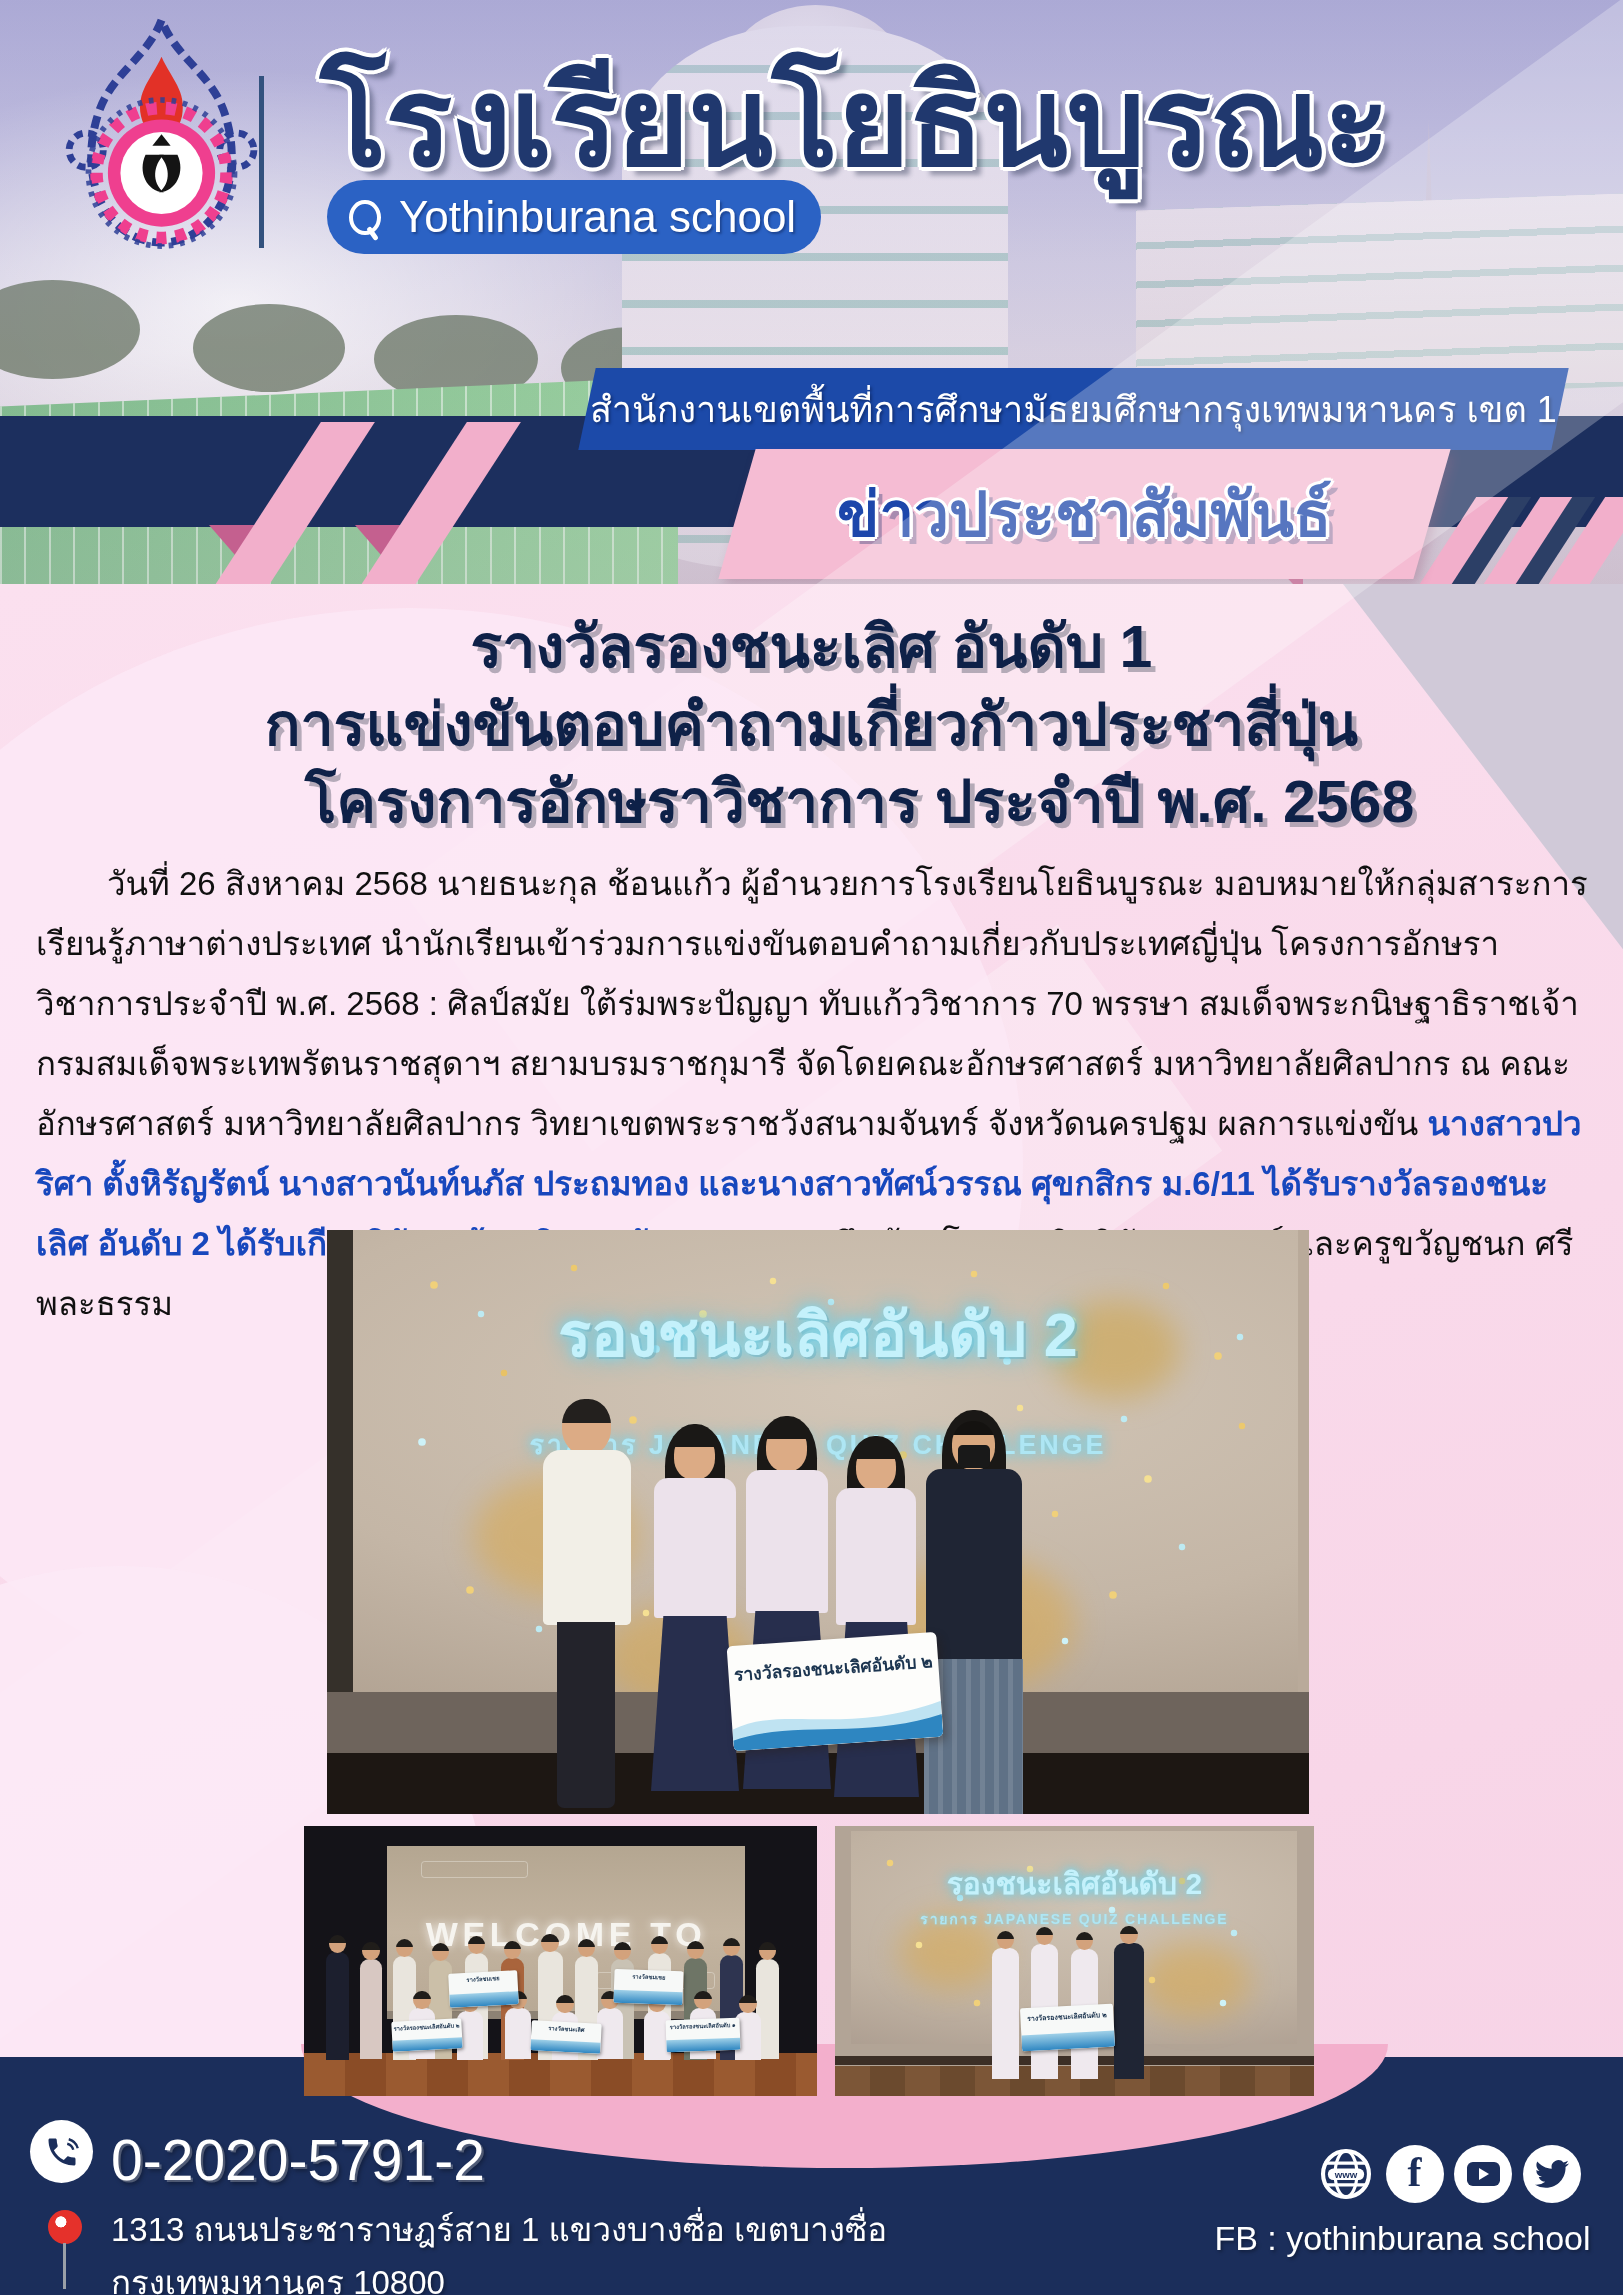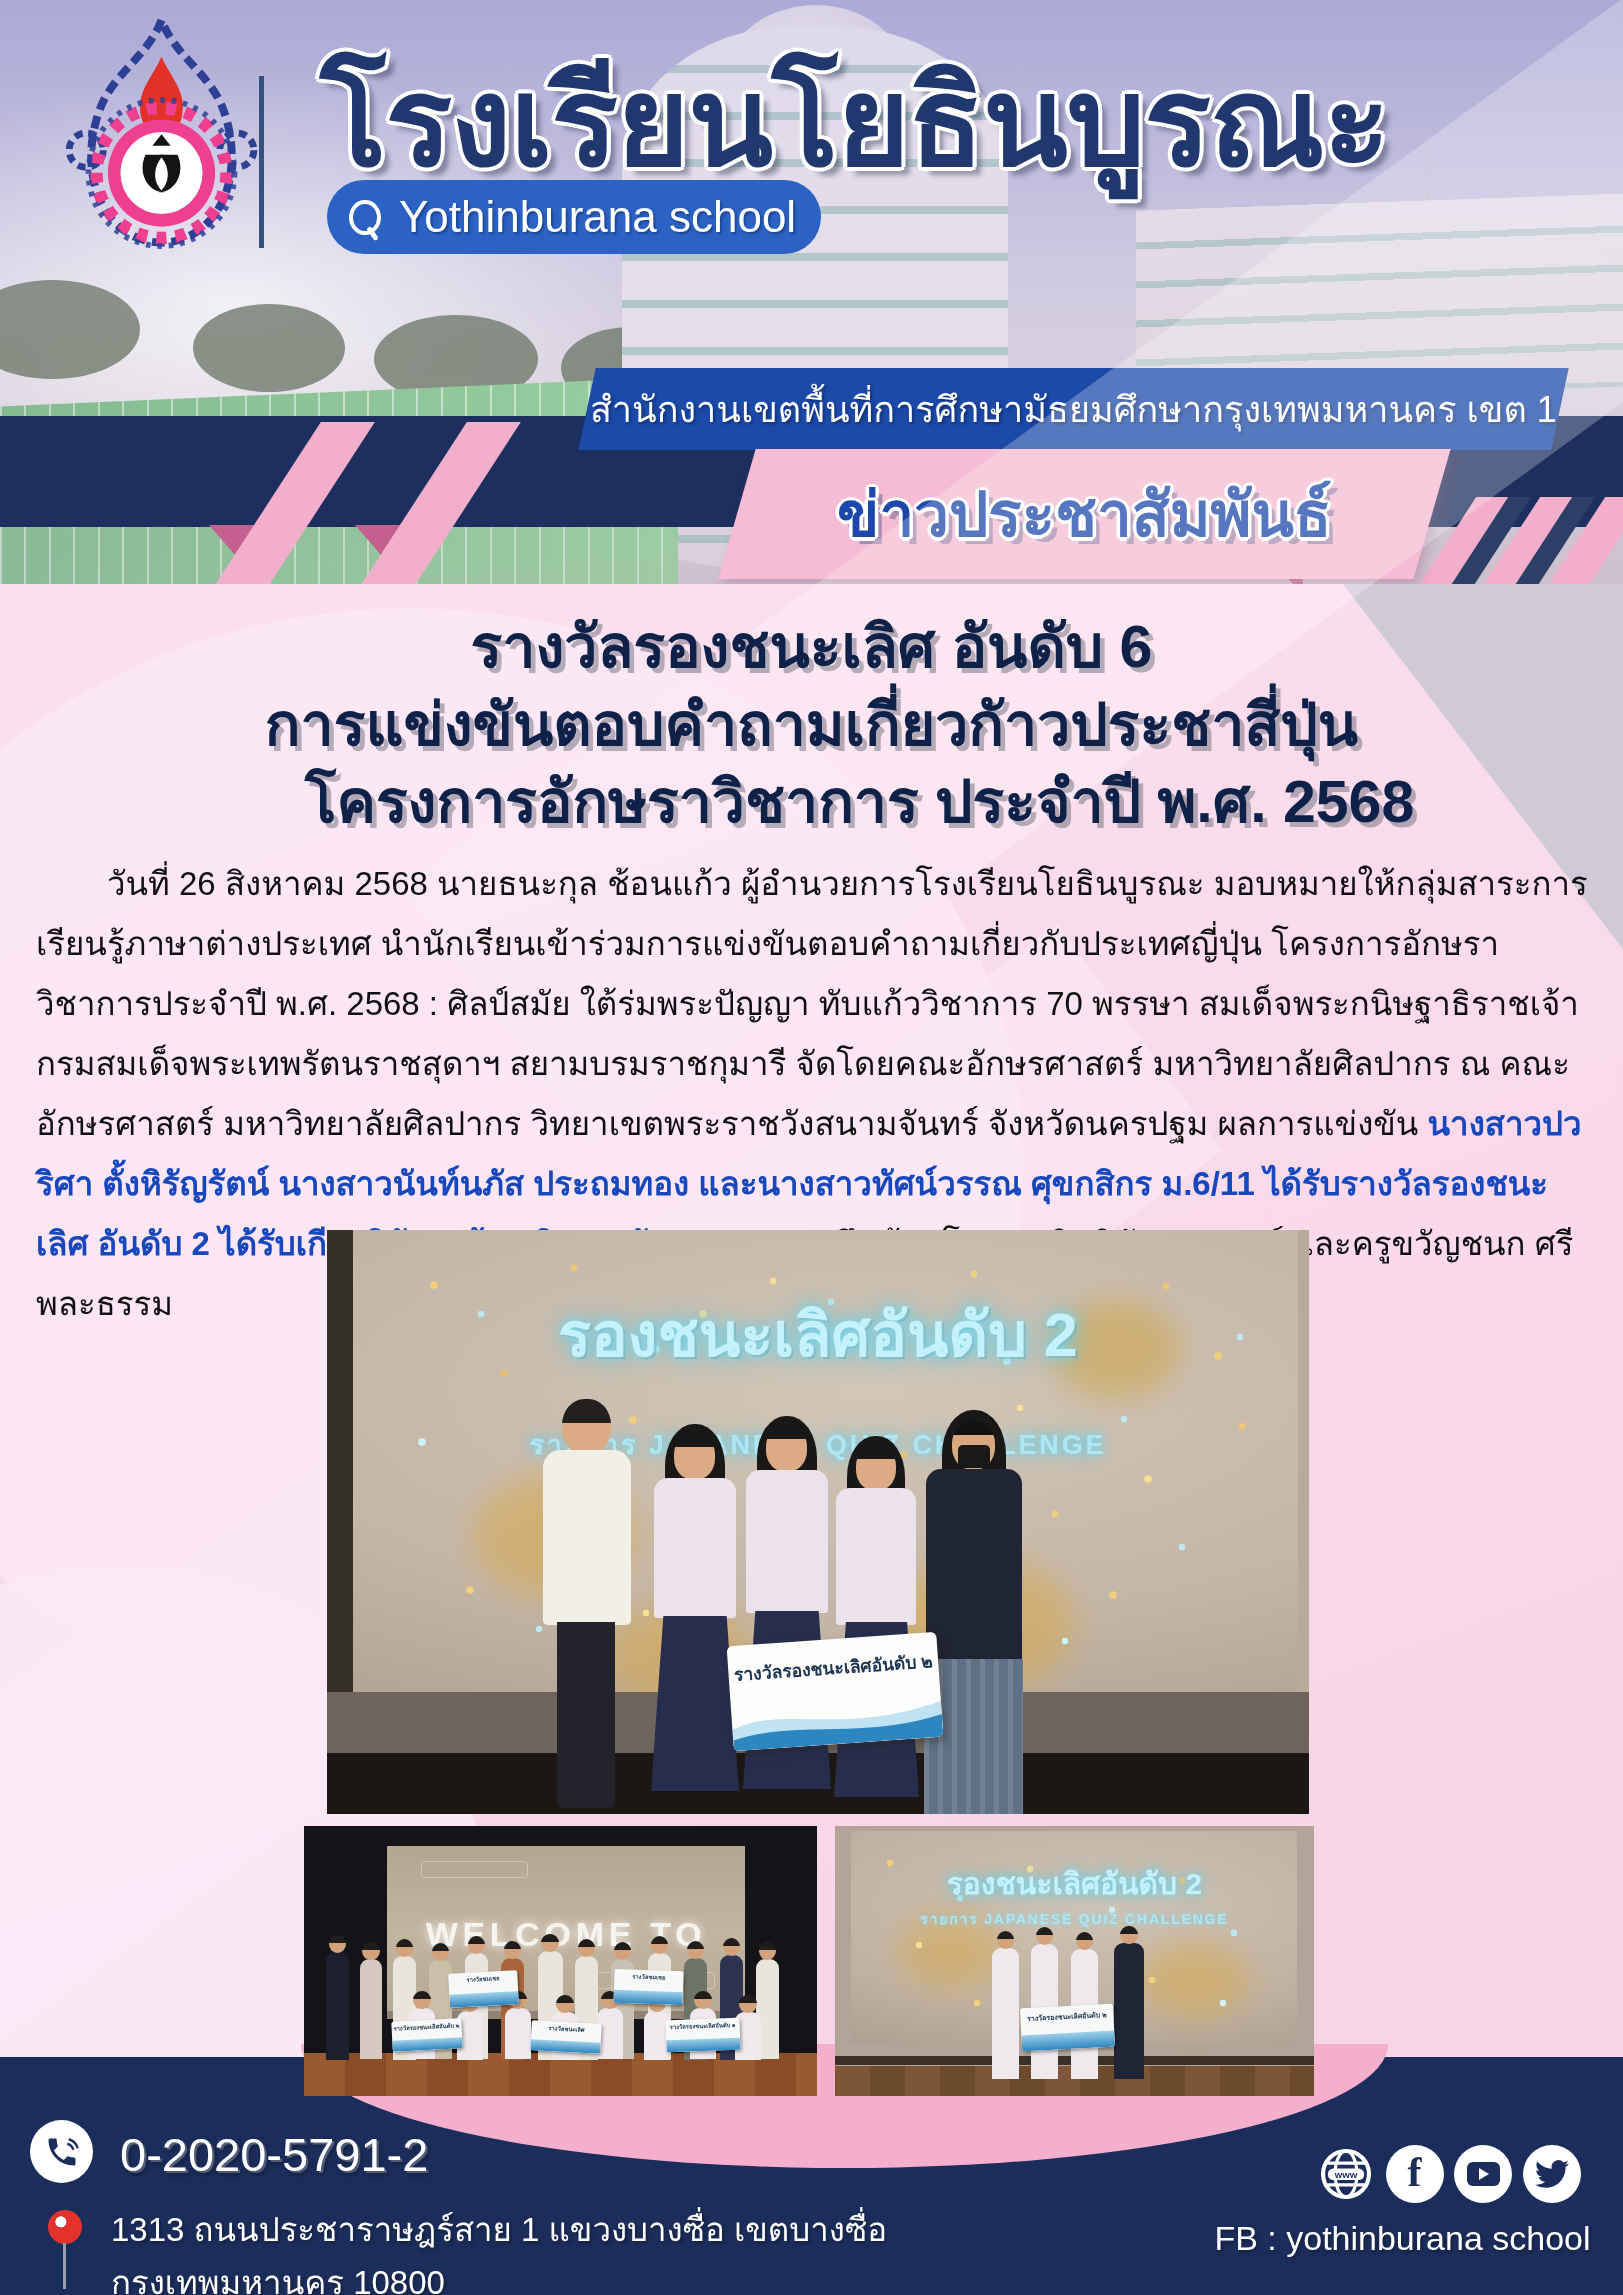--- a/index.html
+++ b/index.html
@@ -139,21 +139,21 @@
   .baseboard{left:0;top:230px;width:479px;height:9.3px;background:#3c2f26;}
   .floor-br{left:0;top:240px;width:479px;height:30px;
        background:repeating-linear-gradient(90deg,#7c5637 0 35px,#6b4a2e 35px 70px);}
 
   
   .footer{left:0;top:2057px;width:1623px;height:239px;background:#1b2e5b;}
   .pink-bulge{left:301px;top:2044px;width:1087px;height:124px;background:#f3afcc;
        border-radius:0 0 50% 50% / 0 0 100% 100%;}
   .phone-badge{left:30px;top:2120px;width:63px;height:63px;border-radius:50%;background:#fff;
        display:flex;align-items:center;justify-content:center;}
-  .phone-number{left:120px;top:2127px;font-size:47px;color:#fff;white-space:nowrap;
+  .phone-number{left:111px;top:2127px;font-size:57px;color:#fff;white-space:nowrap;
        text-shadow:2.3px 2.3px 0 rgba(255,255,255,.25),3.5px 3.5px 4.7px rgba(0,0,0,.35);}
   .pin{left:48px;top:2210px;width:34px;height:34px;border-radius:50%;
        background:radial-gradient(circle at 38% 35%,#ffffff 0 5.3px,#e5312b 5.8px);}
   .pin::after{content:"";position:absolute;left:15px;top:33px;width:2.9px;height:46px;background:#9aa0a8;}
   .addr{left:111px;top:2203px;font-size:33px;color:#fff;line-height:1.62;
        text-shadow:1.8px 1.8px 3.5px rgba(0,0,0,.35);}
   .social-row{left:1317px;top:2145px;width:280px;display:flex;gap:10.5px;align-items:center;}
   .sicon{width:58px;height:58px;border-radius:50%;background:#fff;position:relative;flex:0 0 auto;
        display:flex;align-items:center;justify-content:center;}
   .sicon.globe{background:transparent;}
@@ -225,21 +225,21 @@
     <span class="pink-banner-label">ข่าวประชาสัมพันธ์</span>
   </div>
 
   <div class="abs content-bg"></div>
   <div class="abs grey-corner"></div>
   <div class="abs streak" style="left:351px;top:409px;width:1519px;height:327px;"></div>
   <div class="abs streak" style="left:-234px;top:1344px;width:1519px;height:280px;"></div>
   <div class="abs pale-circle" style="left:-204px;top:608px;width:1227px;height:1110px;opacity:.8;"></div>
   <div class="abs pale-circle" style="left:-245px;top:1566px;width:730px;height:672px;opacity:.9;"></div>
 
-  <div class="abs title-line" style="top:599px;">รางวัลรองชนะเลิศ อันดับ 6</div>
+  <div class="abs title-line" style="top:599px;">รางวัลรองชนะเลิศ อันดับ 1</div>
   <div class="abs title-line" style="top:677px;">การแข่งขันตอบคำถามเกี่ยวกัาวประชาสี่ปุ่น</div>
   <div class="abs title-line" style="top:754px;padding-left:48px;">โครงการอักษราวิชาการ ประจำปี พ.ศ. 2568</div>
 
   <p class="abs body-par"><span>วันที่ 26 สิงหาคม 2568 นายธนะกุล ช้อนแก้ว ผู้อำนวยการโรงเรียนโยธินบูรณะ มอบหมายให้กลุ่มสาระการเรียนรู้ภาษาต่างประเทศ นำนักเรียนเข้าร่วมการแข่งขันตอบคำถามเกี่ยวกับประเทศญี่ปุ่น โครงการอักษราวิชาการประจำปี พ.ศ. 2568 : ศิลป์สมัย ใต้ร่มพระปัญญา ทับแก้ววิชาการ 70 พรรษา สมเด็จพระกนิษฐาธิราชเจ้า กรมสมเด็จพระเทพรัตนราชสุดาฯ สยามบรมราชกุมารี จัดโดยคณะอักษรศาสตร์ มหาวิทยาลัยศิลปากร ณ คณะอักษรศาสตร์ มหาวิทยาลัยศิลปากร วิทยาเขตพระราชวังสนามจันทร์ จังหวัดนครปฐม ผลการแข่งขัน </span><span class="hl">นางสาวปวริศา ตั้งหิรัญรัตน์ นางสาวนันท์นภัส ประถมทอง และนางสาวทัศน์วรรณ ศุขกสิกร ม.6/11 ได้รับรางวัลรองชนะเลิศ อันดับ 2 ได้รับเกียรติบัตรพร้อมเงินรางวัล 2,000 บาท</span><span> ฝึกซ้อมโดย ครูกิตติชัย บุตรหงษ์ และครูขวัญชนก ศรีพละธรรม</span></p>
 
   <div class="abs footer"></div>
   <div class="abs pink-bulge"></div>
 
   <div class="abs photo ph-main">
     <div class="abs scr-main"></div>

